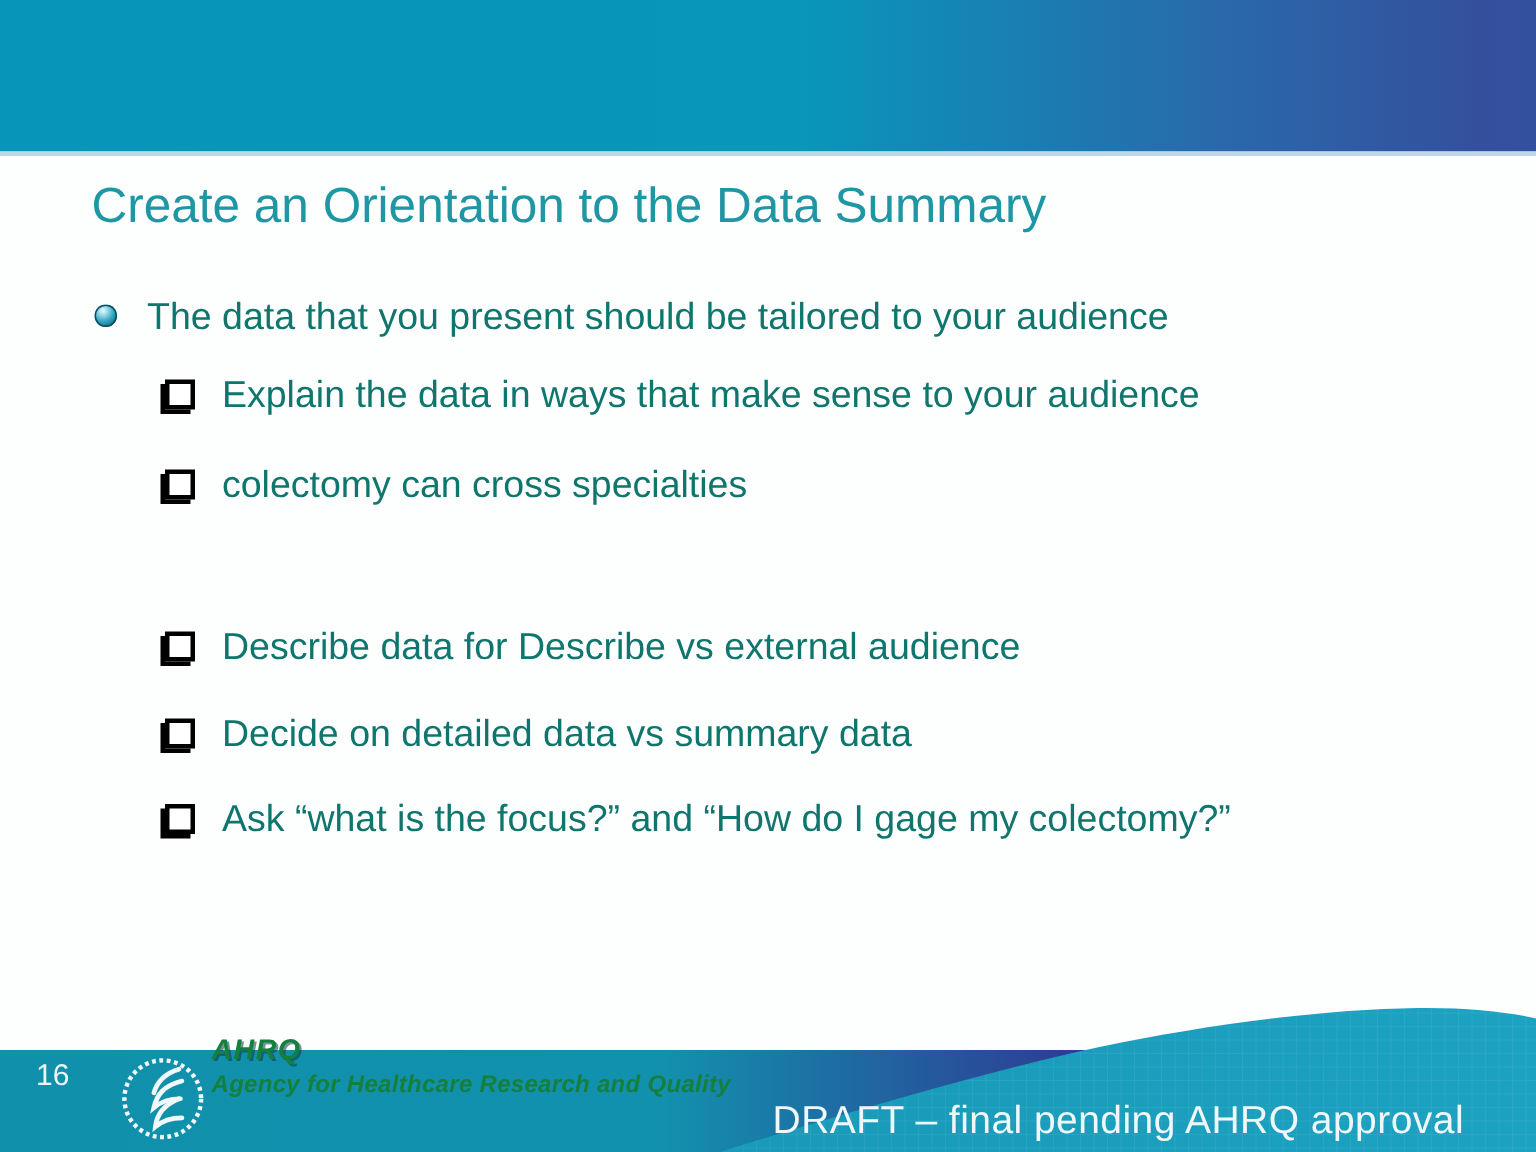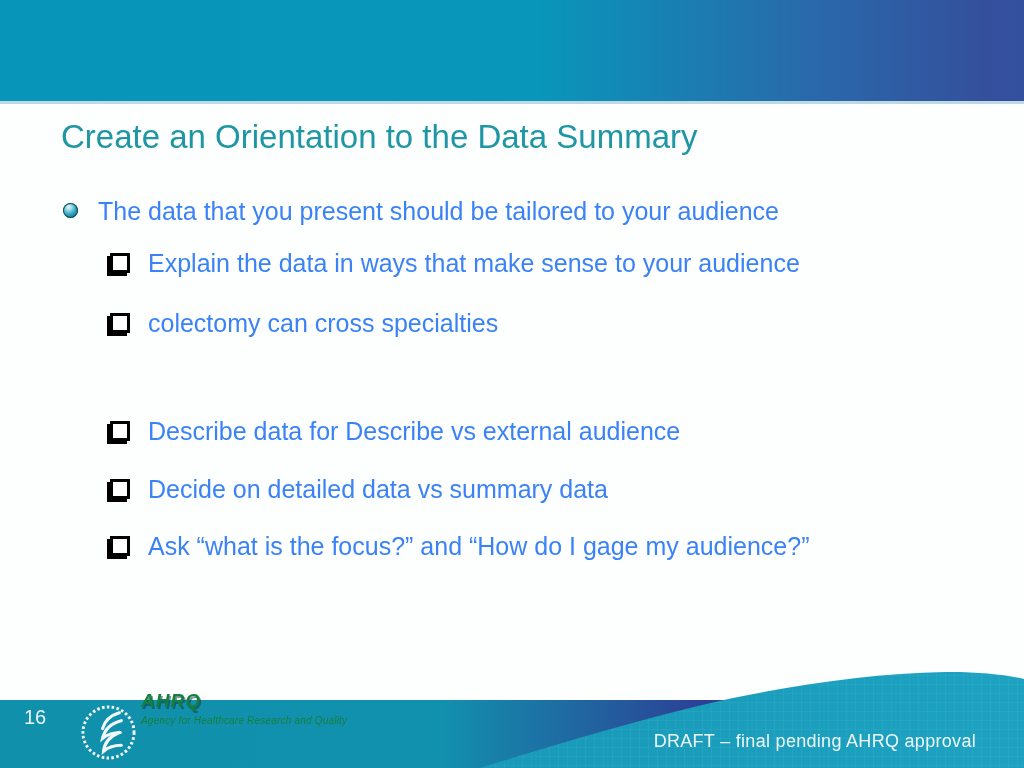--- a/index.html
+++ b/index.html
@@ -20,21 +20,21 @@
 
   
   .slide-title{
     position:absolute;left:61px;top:118px;
     font-size:33px;line-height:1.15;color:#1e96a4;
     letter-spacing:0px;white-space:nowrap;
   }
 
   
   .bullet-row{position:absolute;color:#000;}
-  .bullet-row .line{font-size:25px;line-height:30px;white-space:nowrap;color:#3b82f6;}
+  .bullet-row .line{font-size:25px;line-height:30px;white-space:nowrap;color:#0f766e;}
 
   .row-l1{left:63px;top:196px;}
   .row-l1 .txt{position:absolute;left:35px;top:0;}
   .sphere{
     position:absolute;left:0;top:7px;width:15px;height:15px;border-radius:50%;
     background:radial-gradient(circle at 38% 28%, #eafafd 0%, #9fdcea 20%, #3aa8c2 48%, #11718d 78%, #0a3e53 100%);
     box-shadow:0 0 0 1px #0b4c60 inset;
   }
 
   .row-l2{left:110px;}
@@ -55,24 +55,24 @@
   .footer-art{position:absolute;left:0;top:660px;width:1024px;height:108px;}
   .page-number{
     position:absolute;left:24px;top:706px;font-size:20px;color:#eaf5f8;z-index:3;
   }
   .hhs-seal{position:absolute;left:79px;top:703px;width:59px;height:59px;z-index:3;}
   .ahrq-block{position:absolute;left:141px;top:690px;z-index:3;color:#15803d;font-style:italic;}
   .ahrq-name{
     font-size:19px;font-weight:bold;letter-spacing:1px;
     text-shadow:1.5px 1.5px 0 rgba(10,60,75,0.55);
   }
-  .ahrq-line{font-size:10px;font-weight:normal;margin-top:3px;letter-spacing:0.2px;}
+  .ahrq-line{font-size:16px;font-weight:bold;margin-top:3px;letter-spacing:0.2px;}
   .draft-notice{
     position:absolute;right:48px;top:731px;z-index:3;
-    font-size:18px;color:#eef7fa;letter-spacing:0.3px;white-space:nowrap;
+    font-size:26px;color:#eef7fa;letter-spacing:0.3px;white-space:nowrap;
   }
 </style>
 </head>
 <body>
 
 <div class="slide">
 
   <div class="header-band"></div>
 
   <div class="slide-title">Create an Orientation to the Data Summary</div>
@@ -108,21 +108,21 @@
   <div class="bullet-row row-l2 row-b4">
     <span class="checkbox"></span>
     <div class="txt">
       <div class="line">Decide on detailed data vs summary data</div>
     </div>
   </div>
 
   <div class="bullet-row row-l2 row-b5">
     <span class="checkbox"></span>
     <div class="txt">
-      <div class="line">Ask “what is the focus?” and “How do I gage my audience?”</div>
+      <div class="line">Ask “what is the focus?” and “How do I gage my colectomy?”</div>
     </div>
   </div>
 
   <svg class="footer-art" viewBox="0 660 1024 108" xmlns="http://www.w3.org/2000/svg" aria-hidden="true">
     <defs>
       <linearGradient id="bandg" x1="0" y1="0" x2="1" y2="0">
         <stop offset="0" stop-color="#1190ac"></stop>
         <stop offset="0.43" stop-color="#1291ae"></stop>
         <stop offset="0.70" stop-color="#2e3c94"></stop>
         <stop offset="1" stop-color="#2b3a90"></stop>

